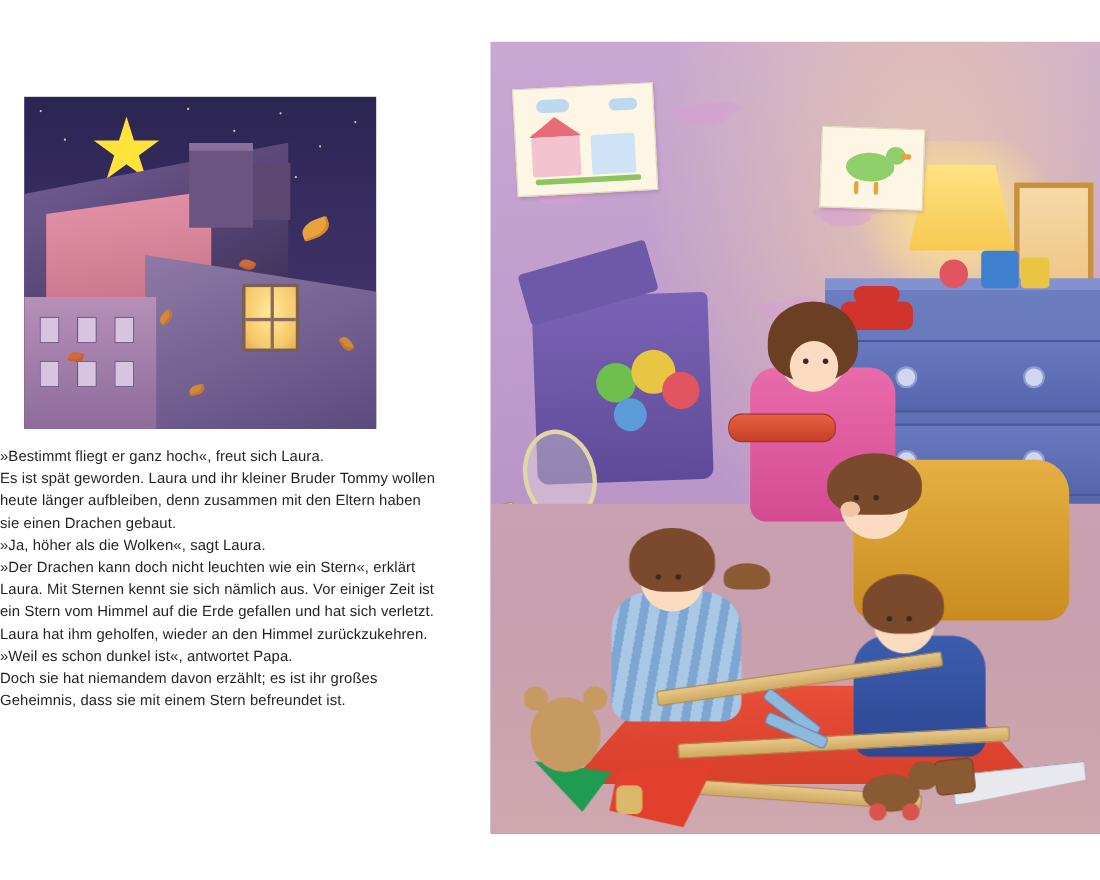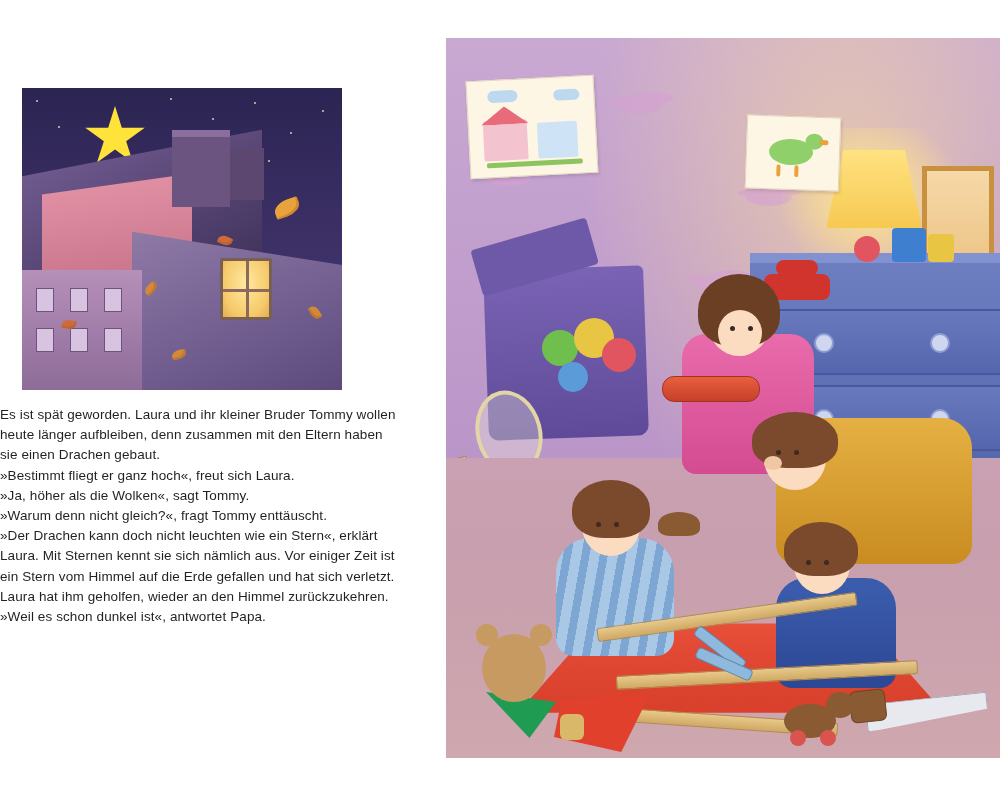--- a/index.html
+++ b/index.html
@@ -413,26 +413,26 @@
 
       <div class="leaf" style="left:252px; top:112px;"></div>
       <div class="leaf small red" style="left:196px; top:148px; transform:rotate(25deg)"></div>
       <div class="leaf small" style="left:122px; top:196px; transform:rotate(-40deg)"></div>
       <div class="leaf small red" style="left:40px; top:232px; transform:rotate(12deg)"></div>
       <div class="leaf small" style="left:286px; top:220px; transform:rotate(60deg)"></div>
       <div class="leaf small" style="left:150px; top:262px; transform:rotate(-10deg)"></div>
     </div>
 
     <div class="story-text">
+      <p>»Bestimmt fliegt er ganz hoch«, freut sich Laura.</p>
       <p>Es ist spät geworden. Laura und ihr kleiner Bruder Tommy wollen heute länger aufbleiben, denn zusammen mit den Eltern haben sie einen Drachen gebaut.</p>
-      <p>»Bestimmt fliegt er ganz hoch«, freut sich Laura.</p>
-      <p>»Ja, höher als die Wolken«, sagt Tommy.</p>
-      <p>»Warum denn nicht gleich?«, fragt Tommy enttäuscht.</p>
+      <p>»Ja, höher als die Wolken«, sagt Laura.</p>
       <p>»Der Drachen kann doch nicht leuchten wie ein Stern«, erklärt Laura. Mit Sternen kennt sie sich nämlich aus. Vor einiger Zeit ist ein Stern vom Himmel auf die Erde gefallen und hat sich verletzt. Laura hat ihm geholfen, wieder an den Himmel zurückzukehren.</p>
       <p>»Weil es schon dunkel ist«, antwortet Papa.</p>
+      <p>Doch sie hat niemandem davon erzählt; es ist ihr großes Geheimnis, dass sie mit einem Stern befreundet ist.</p>
     </div>
   </div>
 
   <div class="right-illu">
     <div class="wall"></div>
 
     <div class="cloud-motif" style="left:40px;  top:130px"></div>
     <div class="cloud-motif" style="left:170px; top:58px"></div>
     <div class="cloud-motif" style="left:300px; top:150px"></div>
     <div class="cloud-motif" style="left:86px;  top:210px"></div>

